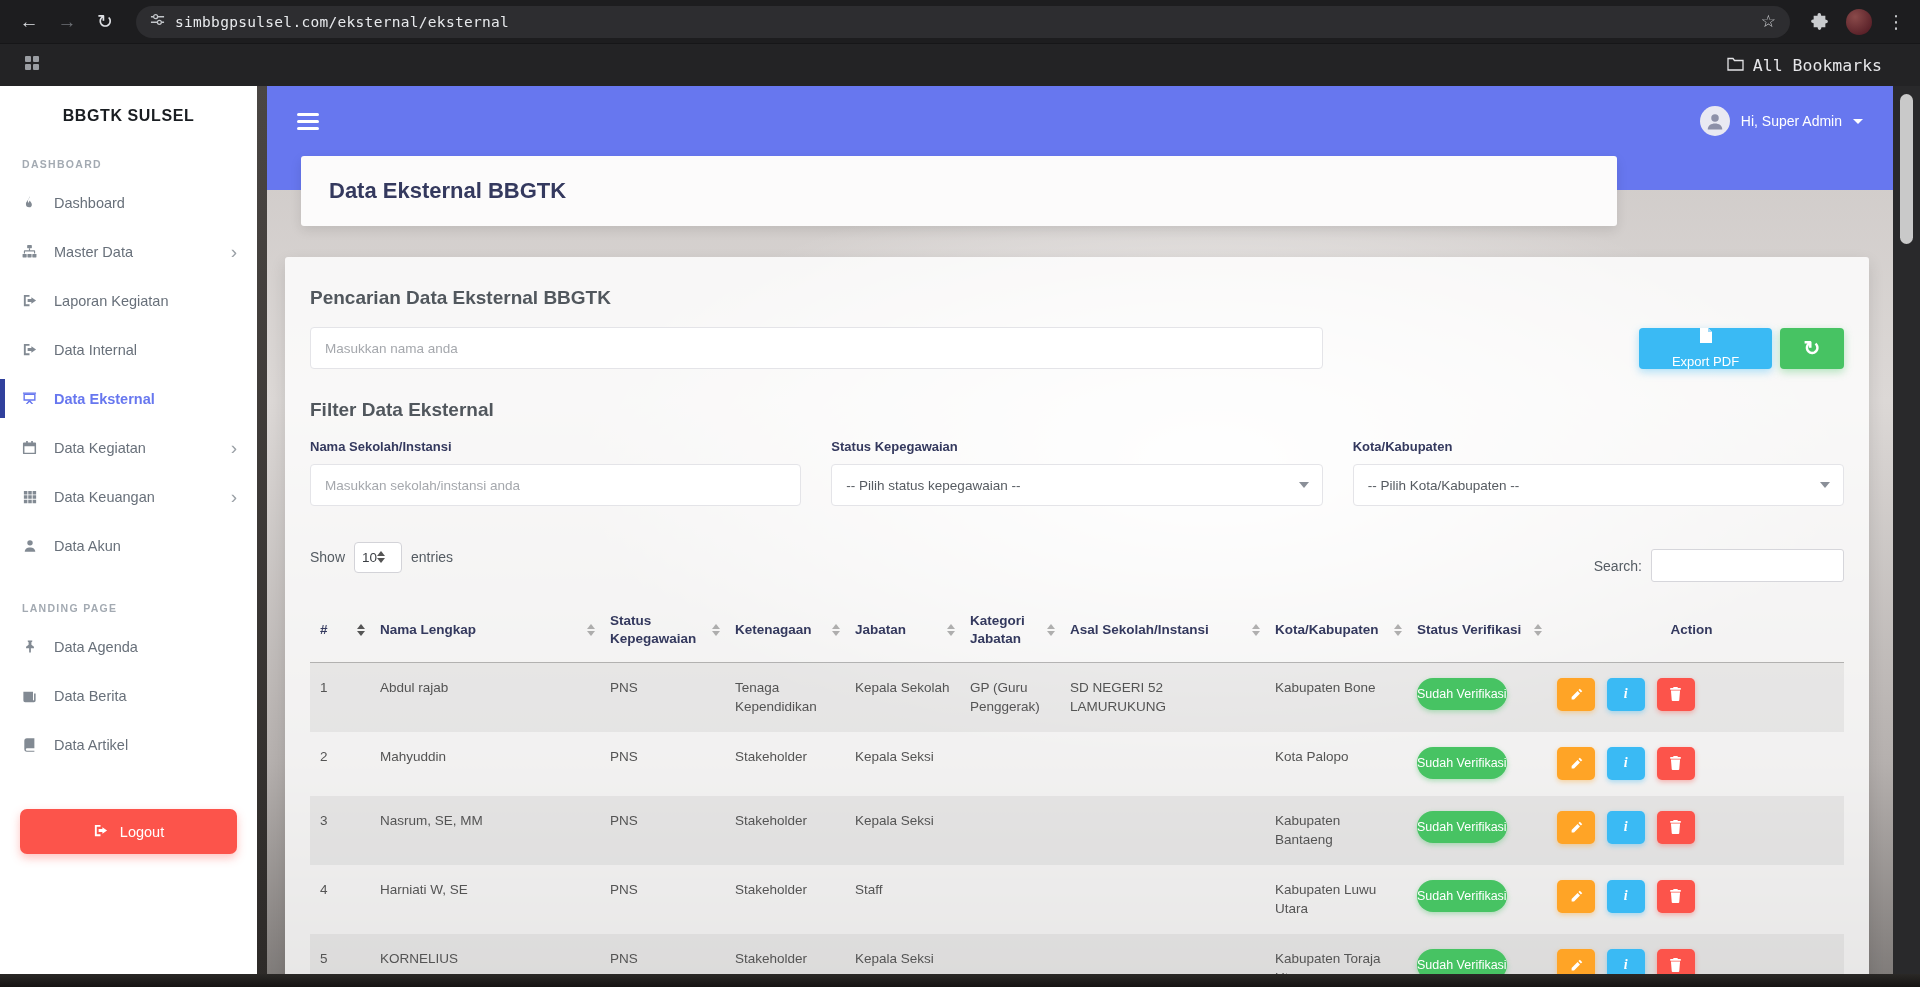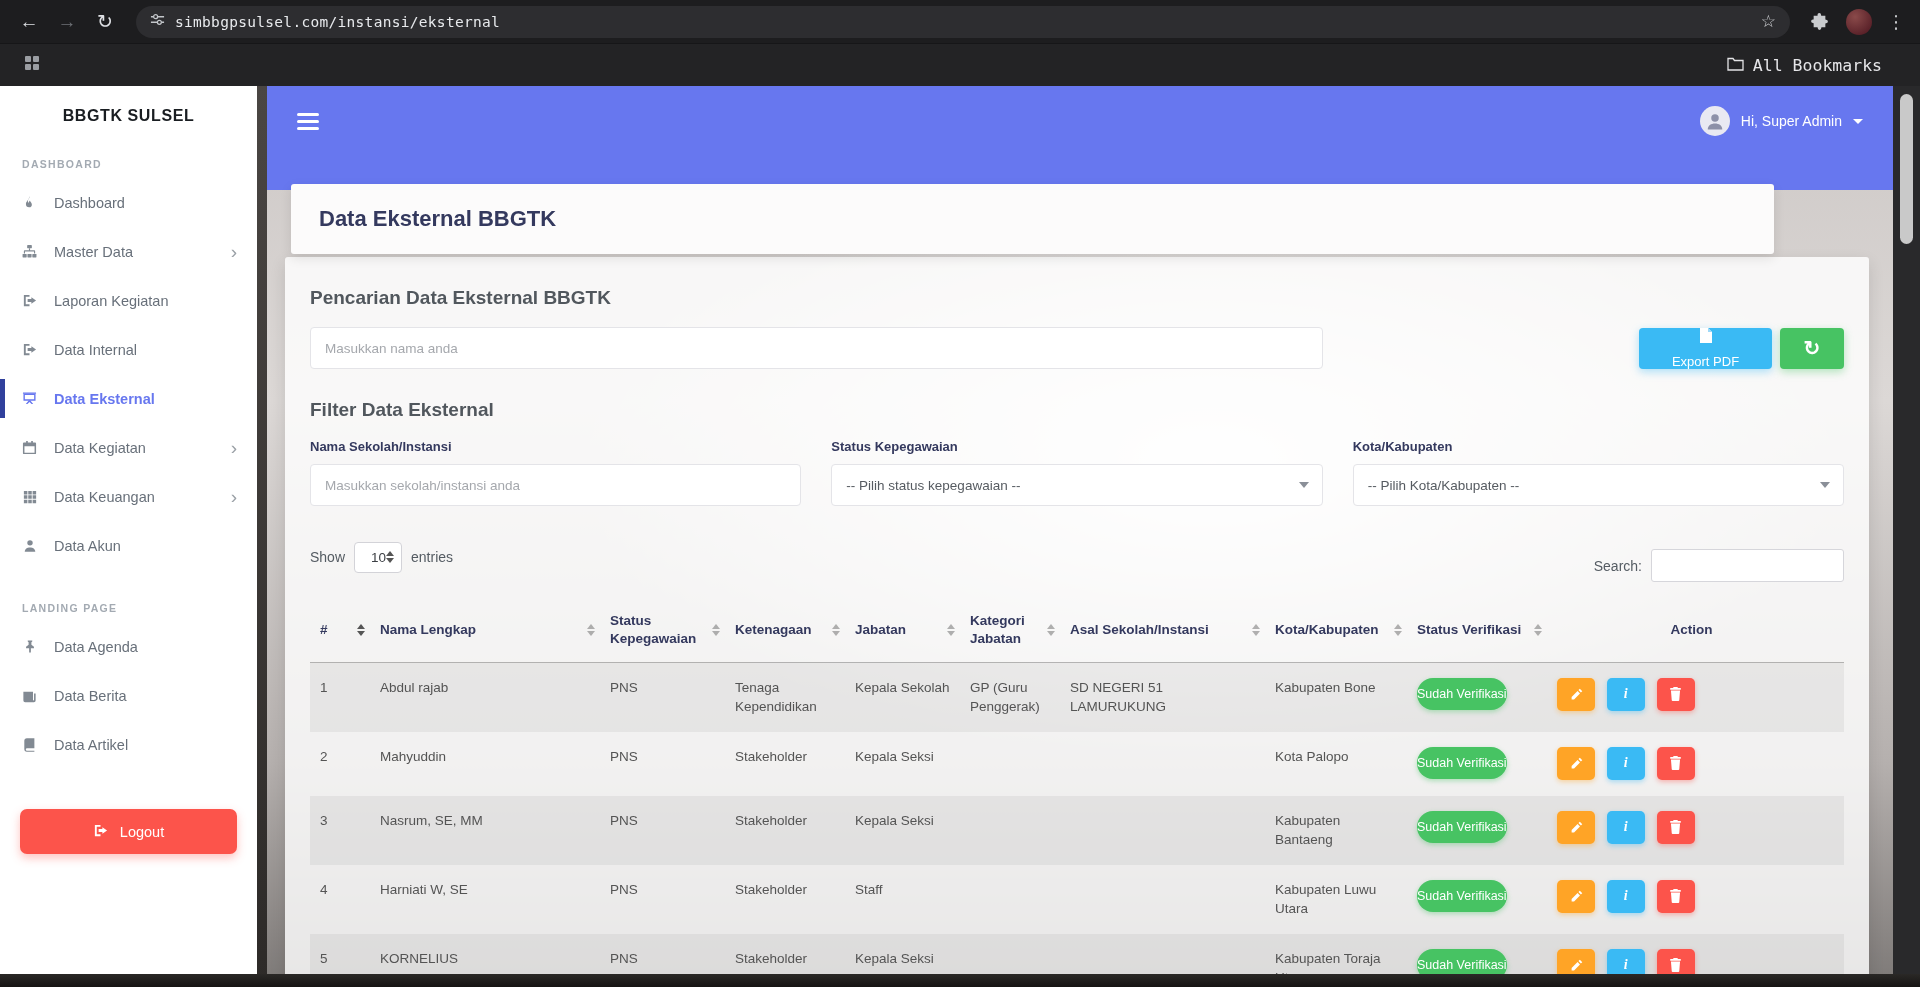--- a/index.html
+++ b/index.html
@@ -60,23 +60,23 @@
     padding:0 30px; z-index:3; }
   .hamburger { display:flex; flex-direction:column; gap:4px; cursor:pointer; }
   .hamburger i { width:22px; height:3px; background:#fff; border-radius:2px; }
   .user-menu { margin-left:auto; display:flex; align-items:center; gap:11px; cursor:pointer; }
   .nav-avatar { width:30px; height:30px; border-radius:50%; background:#e9e9f2; display:flex;
     align-items:center; justify-content:center; overflow:hidden; }
   .user-name { color:#ffffff; font-size:14px; }
   .nav-caret { width:0; height:0; border-left:5px solid transparent; border-right:5px solid transparent;
     border-top:5px solid #fff; }
 
-  .title-card { position:absolute; top:70px; left:24px; width:1483px; height:70px; background:#fcfbfb;
+  .title-card { position:absolute; top:70px; left:34px; width:1316px; height:70px; background:#fcfbfb;
     border-radius:3px; box-shadow:0 4px 12px rgba(0,0,0,.10); display:flex; align-items:center;
-    padding:0 28px; z-index:2;margin-top:28px; }
+    padding:0 28px; z-index:2; }
   .title-card h1 { font-size:22px; font-weight:bold; color:#34395e; }
 
   .big-card { position:absolute; top:171px; left:18px; width:1584px; bottom:-60px;
     background:rgba(255,255,255,.82); border-radius:3px; box-shadow:0 6px 16px rgba(0,0,0,.12);
     padding:30px 25px; z-index:1; }
   .section-title { font-size:19px; font-weight:bold; color:#51575d; margin-bottom:18px; }
 
   .search-row { display:flex; align-items:center; margin-bottom:30px; }
   .text-input { height:42px; border:1px solid #e4e4e8; border-radius:4px; background:#fff;
     padding:0 14px; font-size:13.5px; color:#495057; font-family:inherit; outline:none; }
@@ -94,21 +94,21 @@
   .filter-col label { display:block; font-size:13px; font-weight:bold; color:#34395e; margin-bottom:10px; }
   .filter-col .text-input { width:100%; }
   .select { position:relative; height:42px; border:1px solid #e4e4e8; border-radius:4px; background:#fff;
     display:flex; align-items:center; padding:0 30px 0 14px; font-size:13.5px; color:#565b61; cursor:pointer; }
   .caret { position:absolute; right:13px; top:50%; transform:translateY(-50%); width:0; height:0;
     border-left:5px solid transparent; border-right:5px solid transparent; border-top:6px solid #8a8f98; }
 
   .table-controls { display:flex; align-items:center; margin-bottom:16px; color:#545b62; font-size:14px; }
   .show-group { display:flex; align-items:center; gap:9px; }
   .pagesize { width:48px; height:31px; border:1px solid #d3d3d8; border-radius:4px; background:#fff;
-    display:flex; align-items:center; justify-content:flex-end; padding:0 7px; cursor:pointer;
+    display:flex; align-items:center; justify-content:flex-start; padding:0 7px; cursor:pointer;
     font-size:13.5px; color:#3b3f44; }
   .spin { display:flex; flex-direction:column; gap:2px; }
   .spin i { display:block; width:0; height:0; border-left:4px solid transparent; border-right:4px solid transparent; }
   .spin .up { border-bottom:5px solid #555; }
   .spin .down { border-top:5px solid #555; }
   .search-group { margin-left:auto; display:flex; align-items:center; gap:9px;margin-top:17px; }
   .table-search { width:193px; height:33px; border:1px solid #d6d6db; border-radius:3px; background:#fff;
     padding:0 9px; font-size:13.5px; outline:none; font-family:inherit; }
 
   table.data { width:100%; border-collapse:collapse; font-size:13.5px; color:#545454; table-layout:fixed; }
@@ -151,21 +151,21 @@
     <span class="nav-btn dim">→</span>
     <span class="nav-btn">↻</span>
     <div class="omnibox">
       <span class="site-ico">
         <svg width="15" height="15" viewBox="0 0 16 16">
             <path d="M1 5h14M1 11h14" stroke="#c3c6ca" stroke-width="1.5" fill="none"></path>
             <circle cx="6" cy="5" r="2.1" fill="#2d2d30" stroke="#c3c6ca" stroke-width="1.3"></circle>
             <circle cx="10" cy="11" r="2.1" fill="#2d2d30" stroke="#c3c6ca" stroke-width="1.3"></circle>
           </svg>
       </span>
-      <span class="url">simbbgpsulsel.com/instansi/eksternal</span>
+      <span class="url">simbbgpsulsel.com/eksternal/eksternal</span>
       <span class="star">☆</span>
     </div>
     <span class="ext-ico">
       <svg width="17" height="17" viewBox="0 0 16 16" fill="#c9cbce">
           <path d="M6.1 1.8a1.7 1.7 0 0 1 3.4 0l.1.7h3.9v3.7l.7.1a1.7 1.7 0 0 1 0 3.4l-.7.1v3.7H9.8l-.1.7a1.7 1.7 0 0 1-3.4 0l-.1-.7H2.5V9.6l-.7-.1a1.7 1.7 0 0 1 0-3.4l.7-.1V2.5h3.7z"></path>
         </svg>
     </span>
     <span class="chrome-avatar"></span>
     <span class="dots">⋮</span>
   </div>
@@ -450,21 +450,21 @@
             </tr>
           </thead>
           <tbody>
             <tr class="odd">
               <td>1</td>
               <td>Abdul rajab</td>
               <td>PNS</td>
               <td>Tenaga Kependidikan</td>
               <td>Kepala Sekolah</td>
               <td>GP (Guru Penggerak)</td>
-              <td>SD NEGERI 51 LAMURUKUNG</td>
+              <td>SD NEGERI 52 LAMURUKUNG</td>
               <td>Kabupaten Bone</td>
               <td><span class="badge">Sudah Verifikasi</span></td>
               <td class="action-cell">
                 <button class="act warn">
                     <svg width="13" height="13" viewBox="0 0 16 16">
                       <path fill="#fff" d="M12.1.9l3 3-1.7 1.7-3-3zM9.3 3.7l3 3L5 14H2v-3z"></path>
                     </svg>
                   </button>
                 <button class="act info">
                     <span>i</span>

